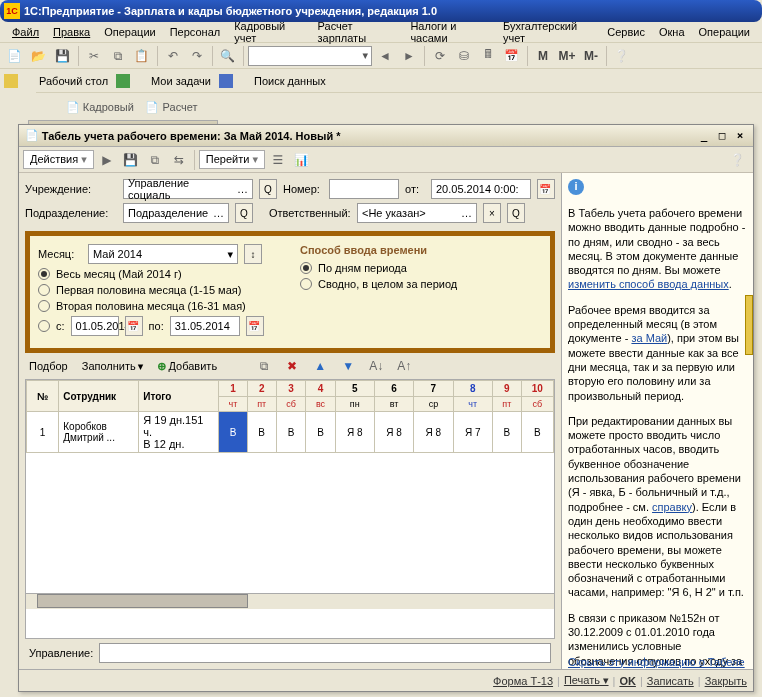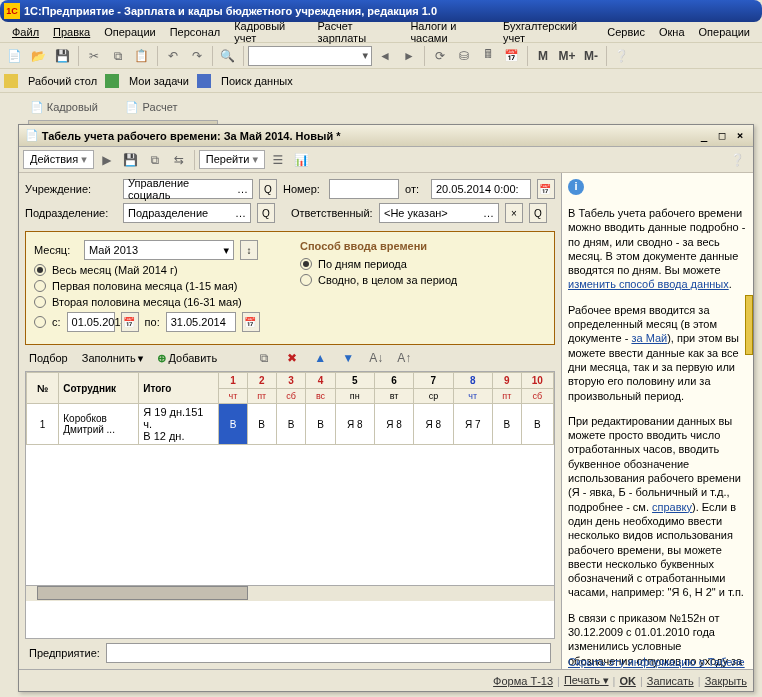--- a/index.html
+++ b/index.html
@@ -17,26 +17,26 @@
   
   .toolbar { background: #eae6d6; height: 26px; display: flex; align-items: center; padding: 0 4px; gap: 2px; border-top: 1px solid #d4cfb8; }
   .tbtn { width: 22px; height: 22px; border: 1px solid transparent; display: flex; align-items: center; justify-content: center; font-size: 12px; color: #666; }
   .tsep { width: 1px; height: 20px; background: #c4beb0; margin: 0 2px; }
   .combo { height: 20px; border: 1px solid #999; background: #fff; min-width: 120px; display: flex; align-items: center; padding: 0 16px 0 4px; position: relative; }
   .combo::after { content: "▾"; position: absolute; right: 3px; color: #555; }
   .bold-m { font-weight: bold; color: #444; }
 
   
   .toolbar2 { background: #eae6d6; height: 24px; display: flex; align-items: center; padding: 0 4px; gap: 8px; border-top: 1px solid #d4cfb8; }
-  .toolbar2 .item { display: flex; align-items: center; gap: 10px; }
+  .toolbar2 .item { display: flex; align-items: center; gap: 21px; }
   .icon-sq { width: 14px; height: 14px; display: inline-block; }
   .y { background: #e6c64a; } .g { background: #4a9e4a; } .b { background: #4a6ec4; }
 
   
-  .bgtabs { background: #eae6d6; height: 20px; display:flex; align-items:center; padding:14px 30px; gap:28px; font-size:10px; color:#555; border-top:1px solid #d4cfb8; }
+  .bgtabs { background: #eae6d6; height: 20px; display:flex; align-items:center; padding:14px 30px; gap:12px; font-size:10px; color:#555; border-top:1px solid #d4cfb8;margin-left:36px; }
 
   
   .subwin { position: absolute; left: 18px; top: 124px; width: 736px; height: 568px; border: 1px solid #888; background: #eae6d6; box-shadow: 2px 2px 4px rgba(0,0,0,0.2); }
   .subwin-hidden { position: absolute; left: 28px; top: 120px; height: 18px; background:#d6d0b8; border:1px solid #aaa; padding:0 6px; font-size:10px; display:flex; align-items:center; }
   .sub-title { background: linear-gradient(#f4f0e0, #d8d2b8); height: 22px; display: flex; align-items: center; padding: 0 6px; font-weight: bold; border-bottom: 1px solid #aaa; }
   .sub-title .ctrls { margin-left: auto; display: flex; gap: 4px; }
   .sub-title .ctrls span { width: 14px; text-align: center; font-family: monospace; }
 
   .sub-tb { height: 26px; display: flex; align-items: center; gap: 2px; padding: 0 4px; border-bottom: 1px solid #c4beb0; }
   .sub-tb .combo-btn { border: 1px solid #aaa; padding: 2px 6px; background: #fff; }
@@ -51,21 +51,21 @@
 
   
   .form-row { display: flex; align-items: center; gap: 6px; margin-bottom: 4px; }
   .form-row label { min-width: 92px; }
   .input { border: 1px solid #999; background: #fff; height: 20px; padding: 0 4px; display: flex; align-items: center; }
   .input.dd::after { content: "…"; margin-left: auto; padding-left:4px; }
   .input.dd2::after { content: "▾"; margin-left: auto; padding-left:4px; }
   .ibtn { width: 18px; height: 20px; border: 1px solid #999; background: #f4f0e0; display:flex;align-items:center;justify-content:center; font-size:10px; }
 
   
-  .panel { background: #f8f4d6; border: 1px solid #a16207; padding: 8px; margin-top: 4px; display: flex; gap: 20px; }
+  .panel { background: #f8f4d6; border: 5px solid #a16207; padding: 8px; margin-top: 4px; display: flex; gap: 20px; }
   .panel .col { flex: 1; }
   .panel .hdr { color: #8a5a2a; font-weight: bold; margin-bottom: 6px; }
   .radio-row { display: flex; align-items: center; gap: 6px; margin: 4px 0; }
   .radio { width: 12px; height: 12px; border: 1px solid #777; border-radius: 50%; display: inline-flex; align-items:center; justify-content:center; }
   .radio.on::after { content: ""; width: 6px; height: 6px; background: #333; border-radius: 50%; }
 
   
   .section-lbl { color: #8a5a2a; font-weight: bold; margin: 10px 0 4px; }
 
   
@@ -208,38 +208,38 @@
           </div>
         <label style="min-width:20px">от:</label>
         <div class="input" style="width:100px">
             <span>20.05.2014  0:00:</span>
           </div>
         <span class="ibtn">📅</span>
       </div>
 
       <div class="form-row">
         <label>Подразделение:</label>
-        <div class="input dd" style="width:128px">
+        <div class="input dd" style="width:106px">
             <span>Подразделение</span>
           </div>
         <span class="ibtn">Q</span>
         <label style="min-width:82px;margin-left:10px">Ответственный:</label>
         <div class="input dd" style="width:120px">
             <span>&lt;Не указан&gt;</span>
           </div>
         <span class="ibtn">×</span>
         <span class="ibtn">Q</span>
       </div>
 
       <div class="panel">
         <div class="col">
           <div class="form-row">
             <label style="min-width:44px">Месяц:</label>
             <div class="input dd2" style="width:150px">
-                <span>Май 2013</span>
+                <span>Май 2014</span>
               </div>
             <span class="ibtn">↕</span>
           </div>
           <div class="radio-row">
               <span class="radio on"></span>
               <span>Весь месяц (Май 2014 г)</span>
             </div>
           <div class="radio-row">
               <span class="radio"></span>
               <span>Первая половина месяца (1-15 мая)</span>
@@ -339,21 +339,21 @@
               </tr>
         </tbody>
           </table>
         <div class="grid-pad"></div>
         <div class="hscroll">
           <div class="thumb" style="width:40%;margin-left:2%"></div>
         </div>
       </div>
 
       <div class="comment-row">
-        <label>Предприятие:</label>
+        <label>Управление:</label>
         <div class="input" style="flex:1">
             <span></span>
           </div>
       </div>
 
     </div>
 
     <div class="help-pane">
       <span class="info-icon">i</span>
       <p><span>В Табель учета рабочего времени можно вводить данные подробно - по дням, или сводно - за весь месяц. В этом документе данные вводятся по дням. Вы можете </span><a href="#">изменить способ ввода данных</a>.</p>

